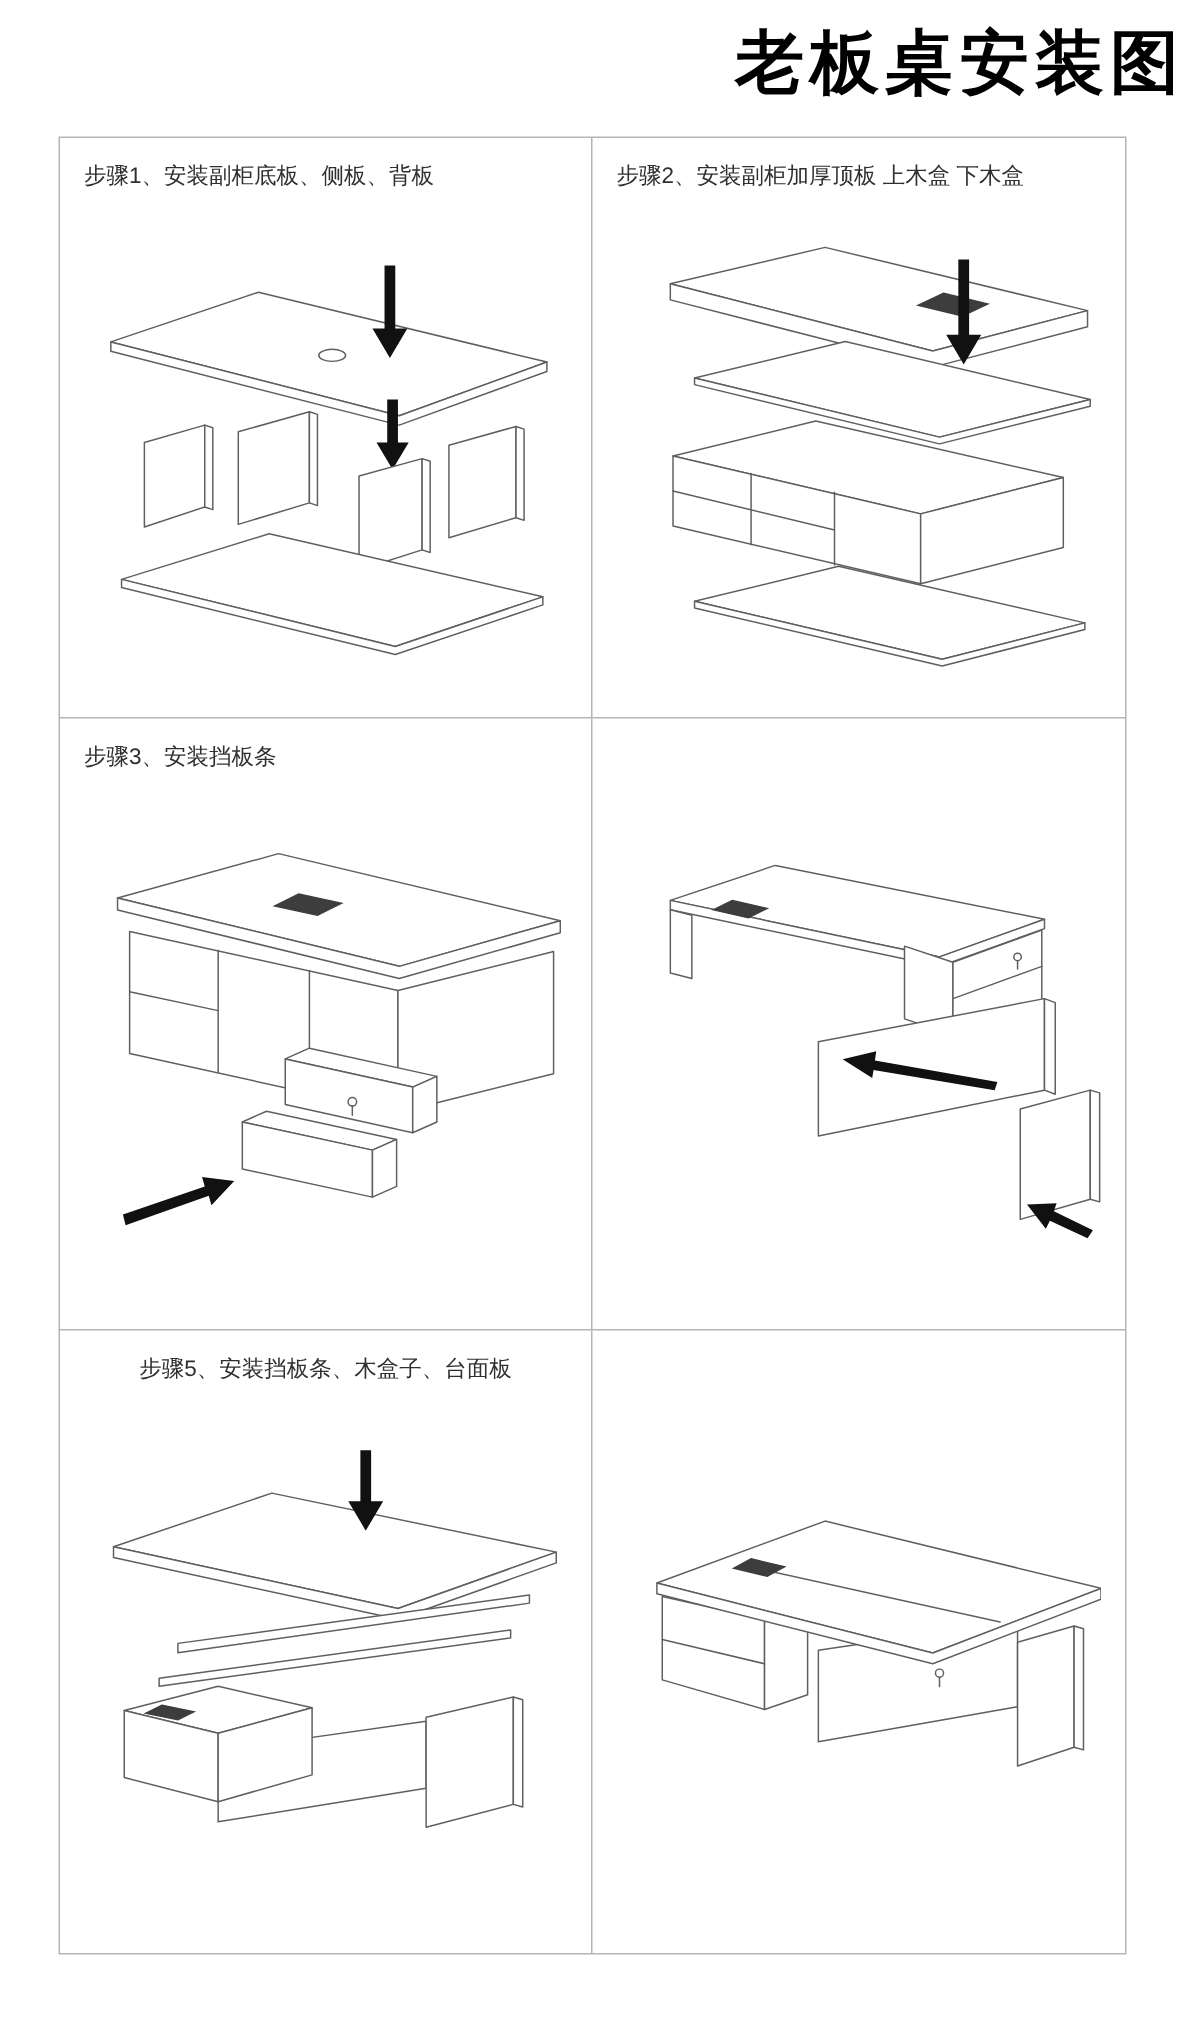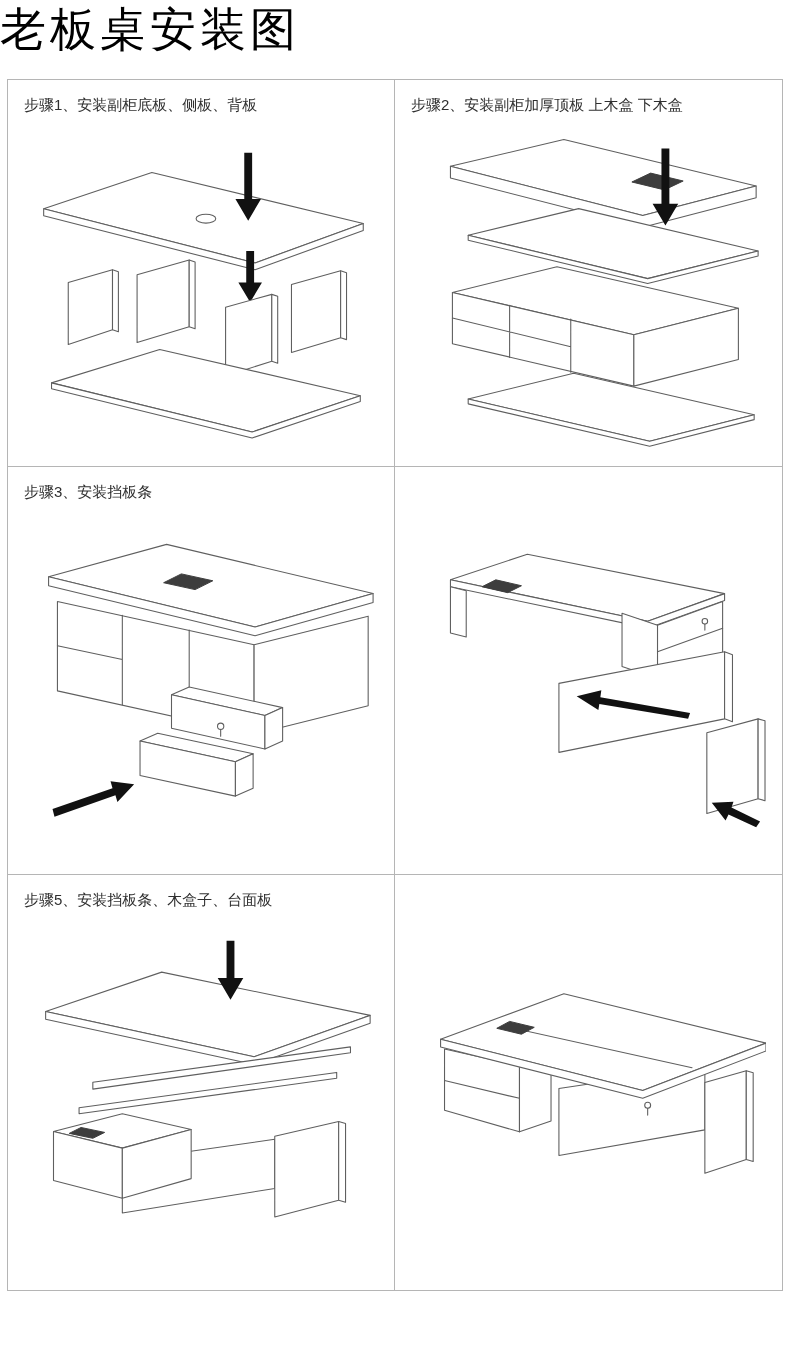--- a/index.html
+++ b/index.html
@@ -10,47 +10,47 @@
     --title:#000000;
   }
   *{box-sizing:border-box;}
   html,body{margin:0;padding:0;background:#ffffff;}
   body{
     width:790px;
     font-family:"Liberation Sans","DejaVu Sans",sans-serif;
     color:var(--text);
   }
   .page-title{
-    text-align:left;
+    text-align:right;
     font-size:46px;
-    font-weight:400;
+    font-weight:700;
     letter-spacing:4px;
     color:var(--title);
-    padding:4px 0 24px;
+    padding:16px 0 24px;
     line-height:1.1;
   }
   .grid{
-    width:776px;
+    width:712px;
     margin:0 auto 18px;
     border:1px solid var(--border);
     display:grid;
     grid-template-columns:1fr 1fr;
     grid-template-rows:387px 408px 415px;
     background:#ffffff;
   }
   .cell{
     border-right:1px solid var(--border);
     border-bottom:1px solid var(--border);
     display:flex;
     flex-direction:column;
     padding:16px 16px 10px;
     overflow:hidden;
   }
   .cell:nth-child(2n){border-right:none;}
-  .cell:nth-child(n+5){border-bottom:none;}
+  .cell:nth-child(n+5){border-bottom:none;text-align:center;}
   .step-label{
     font-size:15px;
     color:var(--text);
     margin-bottom:4px;
     white-space:nowrap;
   }
   .diagram{
     flex:1;
     min-height:0;
     display:flex;

